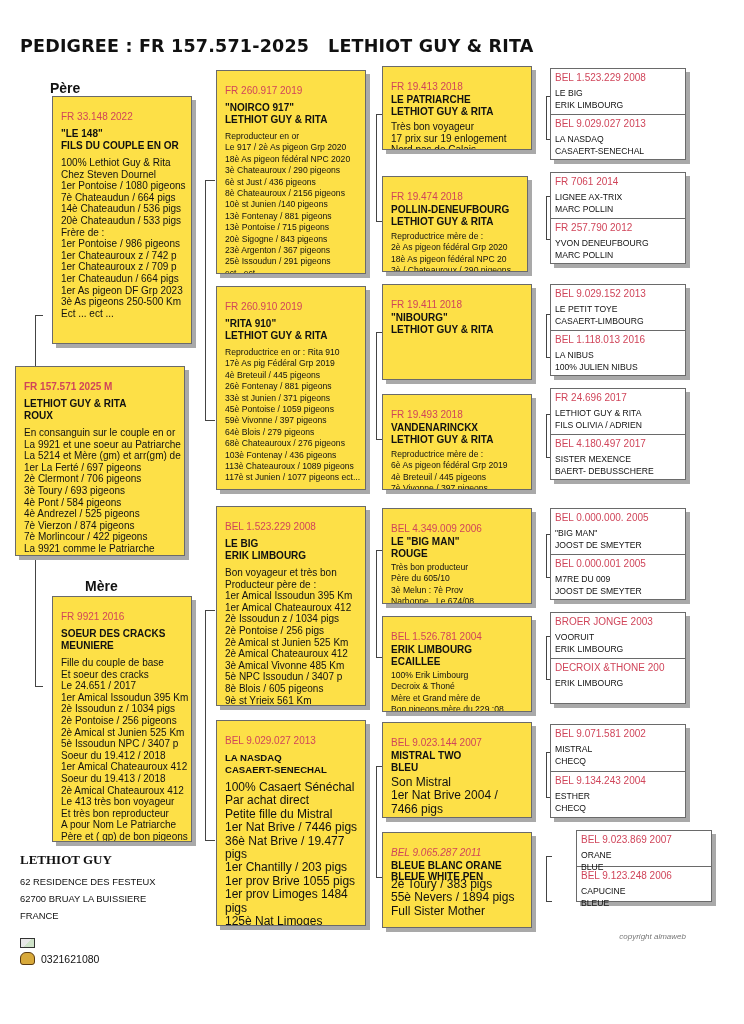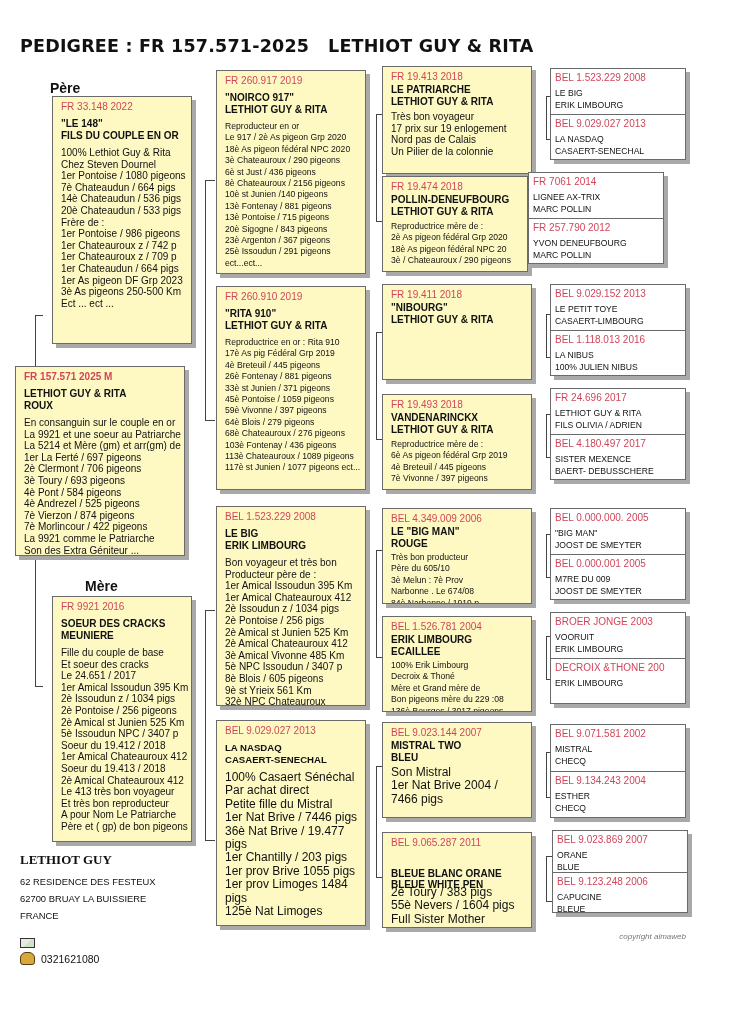--- a/index.html
+++ b/index.html
@@ -6,24 +6,24 @@
   html, body { width: 744px; height: 1024px; background: #ffffff; overflow: hidden; }
   body { position: relative; font-family: "Liberation Sans", sans-serif; color: #111; }
 
   .title {
     position: absolute; left: 20px; top: 36px;
     font-family: "DejaVu Sans", sans-serif; font-size: 17.5px; font-weight: bold;
     letter-spacing: 0.2px; color: #111; white-space: pre;
   }
 
   .box {
-    position: absolute; background: #fef9c3;
+    position: absolute; background: #fde047;
     border: 1px solid #6a6a6a;
     box-shadow: 4px 4px 0 #a9a9a9;
-    padding: 3px 6px 0 8px;
+    padding: 13px 6px 0 8px;
     overflow: hidden;
   }
   .ring { color: #d0455a; font-size: 10px; line-height: 13px; margin-bottom: 5px; }
   .name { font-weight: bold; font-size: 10px; line-height: 12px; margin-bottom: 5px; white-space: pre-line; }
   .desc div { font-size: 10px; line-height: 11.6px; white-space: nowrap; }
   .desc.small div { font-size: 8.6px; line-height: 11.4px; }
   .desc.big div { font-size: 12px; line-height: 13.4px; white-space: normal; }
 
   .parent-label { position: absolute; font-weight: bold; font-size: 14px; }
 
@@ -211,21 +211,21 @@
       <div>Petite fille du Mistral</div>
       <div>1er Nat Brive / 7446 pigs</div>
       <div>36è Nat Brive / 19.477 pigs</div>
       <div>1er Chantilly / 203 pigs</div>
       <div>1er prov Brive 1055 pigs</div>
       <div>1er prov Limoges 1484 pigs</div>
       <div>125è Nat Limoges</div>
     </div>
 </div>
 
-<div class="box" style="left:382px;top:66px;width:150px;height:108px;">
+<div class="box" style="left:382px;top:66px;width:150px;height:84px;">
   <div class="ring" style="margin-bottom:1px;">FR 19.413 2018</div>
   <div class="name" style="margin-bottom:3px;">LE PATRIARCHE
 LETHIOT GUY &amp; RITA</div>
   <div class="desc">
       <div>Très bon voyageur</div>
       <div>17 prix sur 19 enlogement</div>
       <div>Nord pas de Calais</div>
       <div>Un Pilier de la colonnie</div>
     </div>
 </div>
@@ -283,43 +283,43 @@
 <div class="box" style="left:382px;top:722px;width:150px;height:96px;">
   <div class="ring" style="margin-bottom:1px;">BEL 9.023.144 2007</div>
   <div class="name" style="margin-bottom:2px;">MISTRAL TWO
 BLEU</div>
   <div class="desc big">
       <div>Son Mistral</div>
       <div>1er Nat Brive 2004 / 7466 pigs</div>
     </div>
 </div>
 <div class="box" style="left:382px;top:832px;width:150px;height:96px;">
-  <div class="ring" style="margin-bottom:19px;">BEL 9.065.287 2011</div>
+  <div class="ring" style="margin-bottom:1px;font-style:italic;">BEL 9.065.287 2011</div>
   <div class="name" style="margin-bottom:0;line-height:11px;">BLEUE BLANC ORANE
 BLEUE WHITE PEN</div>
   <div class="desc big" style="margin-top:-4px;">
       <div>2è Toury / 383 pigs</div>
-      <div>55è Nevers / 1604 pigs</div>
+      <div>55è Nevers / 1894 pigs</div>
       <div>Full Sister Mother</div>
     </div>
 </div>
 
 <div class="pair" style="left:550px;top:68px;height:92px;">
   <div class="half">
       <div class="ring">BEL 1.523.229 2008</div>
       <div class="line">LE BIG</div>
       <div class="line">ERIK LIMBOURG</div>
     </div>
   <div class="half">
       <div class="ring">BEL 9.029.027 2013</div>
       <div class="line">LA NASDAQ</div>
       <div class="line">CASAERT-SENECHAL</div>
     </div>
 </div>
-<div class="pair" style="left:528px;top:172px;height:92px;">
+<div class="pair" style="left:550px;top:172px;height:92px;">
   <div class="half">
       <div class="ring">FR 7061 2014</div>
       <div class="line">LIGNEE AX-TRIX</div>
       <div class="line">MARC POLLIN</div>
     </div>
   <div class="half">
       <div class="ring">FR 257.790 2012</div>
       <div class="line">YVON DENEUFBOURG</div>
       <div class="line">MARC POLLIN</div>
     </div>
@@ -377,21 +377,21 @@
       <div class="ring">BEL 9.071.581 2002</div>
       <div class="line">MISTRAL</div>
       <div class="line">CHECQ</div>
     </div>
   <div class="half">
       <div class="ring">BEL 9.134.243 2004</div>
       <div class="line">ESTHER</div>
       <div class="line">CHECQ</div>
     </div>
 </div>
-<div class="pair" style="left:552px;top:830px;height:83px;">
+<div class="pair" style="left:576px;top:830px;height:72px;">
   <div class="half">
       <div class="ring">BEL 9.023.869 2007</div>
       <div class="line">ORANE</div>
       <div class="line">BLUE</div>
     </div>
   <div class="half">
       <div class="ring">BEL 9.123.248 2006</div>
       <div class="line">CAPUCINE</div>
       <div class="line">BLEUE</div>
     </div>

